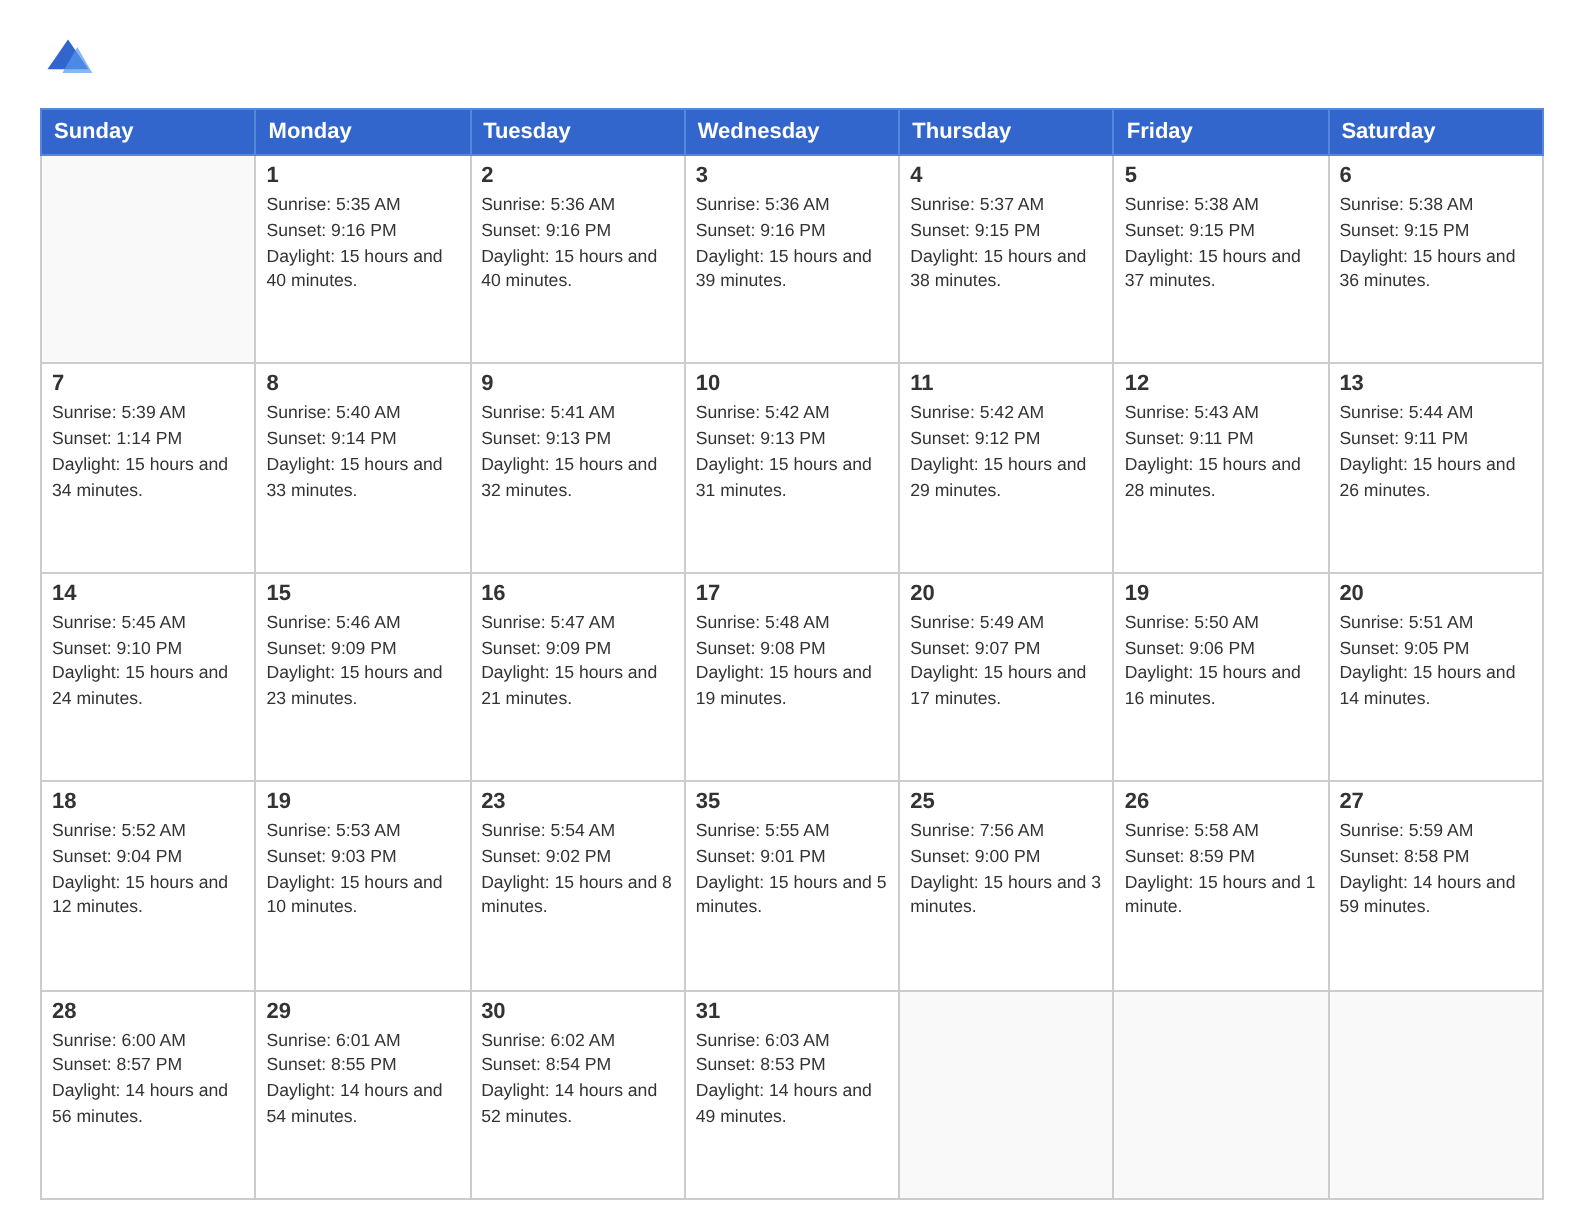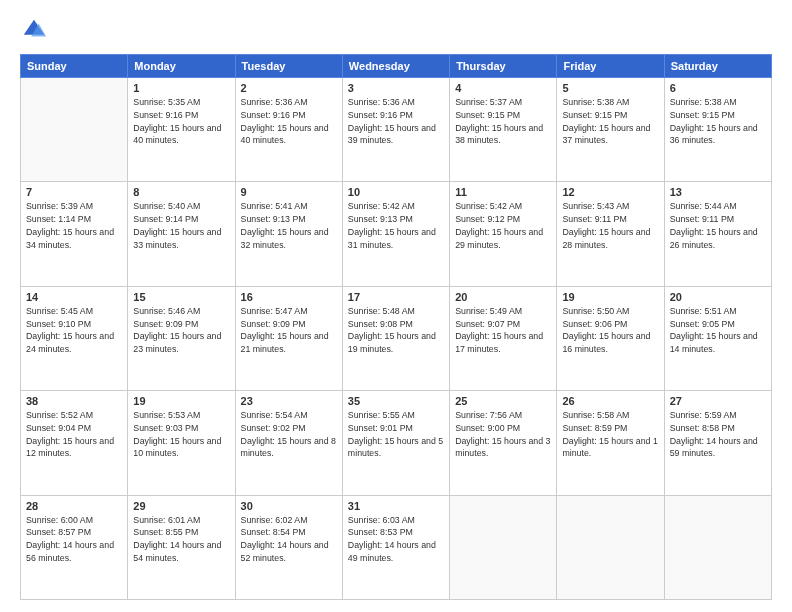--- a/index.html
+++ b/index.html
@@ -275,21 +275,21 @@
           <td>
             <div class="day-num">20</div>
             <div class="day-detail">Sunrise: 5:51 AM
 Sunset: 9:05 PM
 Daylight: 15 hours
 and 14 minutes.</div>
           </td>
         </tr>
         <tr>
           <td>
-            <div class="day-num">38</div>
+            <div class="day-num">18</div>
             <div class="day-detail">Sunrise: 5:52 AM
 Sunset: 9:04 PM
 Daylight: 15 hours
 and 12 minutes.</div>
           </td>
           <td>
             <div class="day-num">19</div>
             <div class="day-detail">Sunrise: 5:53 AM
 Sunset: 9:03 PM
 Daylight: 15 hours

